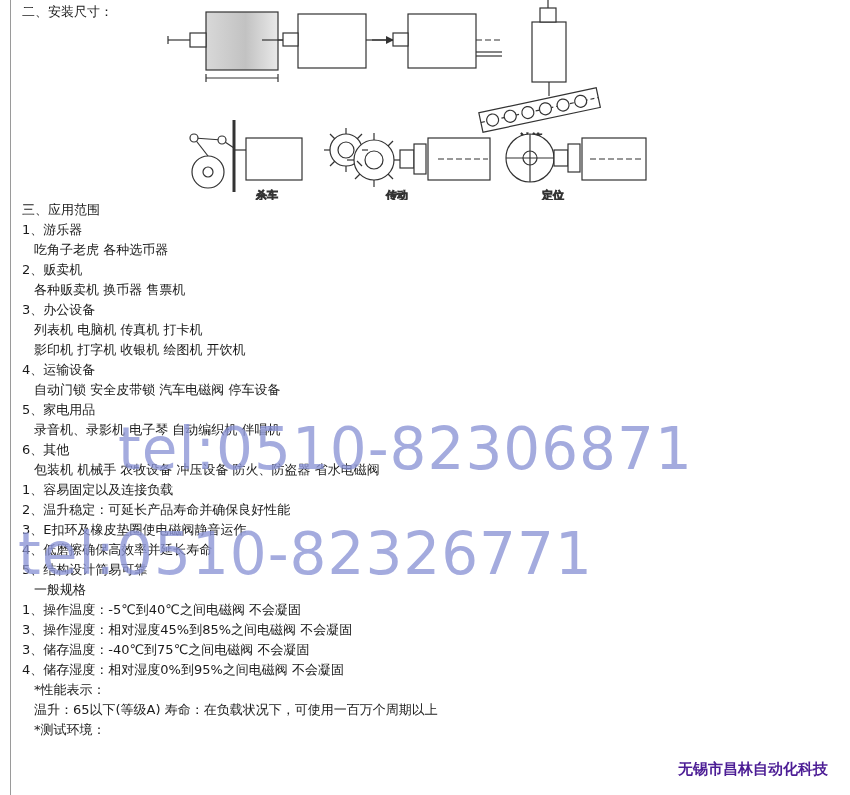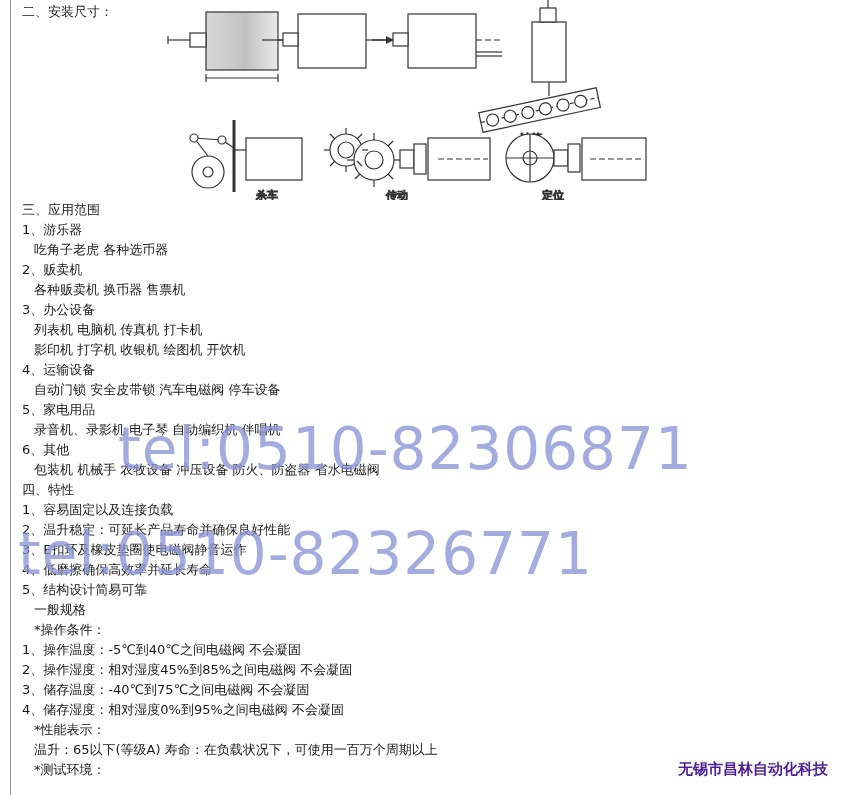--- a/index.html
+++ b/index.html
@@ -237,33 +237,31 @@
 
     <div class="body-line lvl2">4、运输设备</div>
     <div class="body-line lvl1">自动门锁  安全皮带锁  汽车电磁阀  停车设备</div>
 
     <div class="body-line lvl2">5、家电用品</div>
     <div class="body-line lvl1">录音机、录影机  电子琴  自动编织机  伴唱机</div>
 
     <div class="body-line lvl2">6、其他</div>
     <div class="body-line lvl1">包装机  机械手  农牧设备  冲压设备  防火、防盗器  省水电磁阀</div>
 
-    <div class="section-title">四、特性</div>
 
     <div class="body-line lvl2">1、容易固定以及连接负载</div>
     <div class="body-line lvl2">2、温升稳定：可延长产品寿命并确保良好性能</div>
     <div class="body-line lvl2">3、E扣环及橡皮垫圈使电磁阀静音运作</div>
     <div class="body-line lvl2">4、低磨擦确保高效率并延长寿命</div>
     <div class="body-line lvl2">5、结构设计简易可靠</div>
 
     <div class="body-line lvl1">一般规格</div>
 
-    <div class="body-line lvl1">*操作条件：</div>
     <div class="body-line lvl2">1、操作温度：-5℃到40℃之间电磁阀  不会凝固</div>
-    <div class="body-line lvl2">2、操作湿度：相对湿度45%到85%之间电磁阀  不会凝固</div>
+    <div class="body-line lvl2">3、操作湿度：相对湿度45%到85%之间电磁阀  不会凝固</div>
     <div class="body-line lvl2">3、储存温度：-40℃到75℃之间电磁阀  不会凝固</div>
     <div class="body-line lvl2">4、储存湿度：相对湿度0%到95%之间电磁阀  不会凝固</div>
 
     <div class="body-line lvl1">*性能表示：</div>
     <div class="body-line lvl1">温升：65以下(等级A) 寿命：在负载状况下，可使用一百万个周期以上</div>
 
     <div class="body-line lvl1">*测试环境：</div>
   </div>
 
   <div class="watermark" id="watermark-tel-1">tel:0510-82306871</div>

